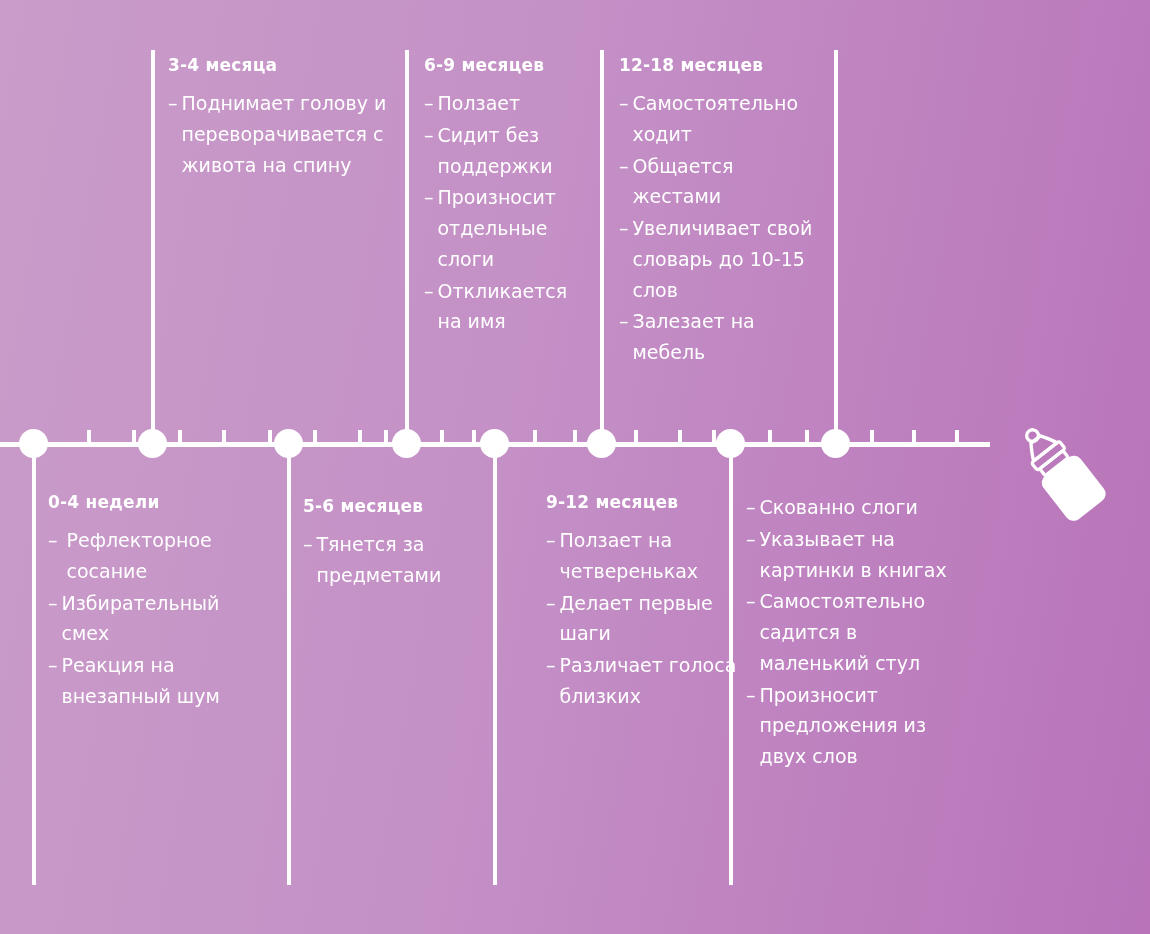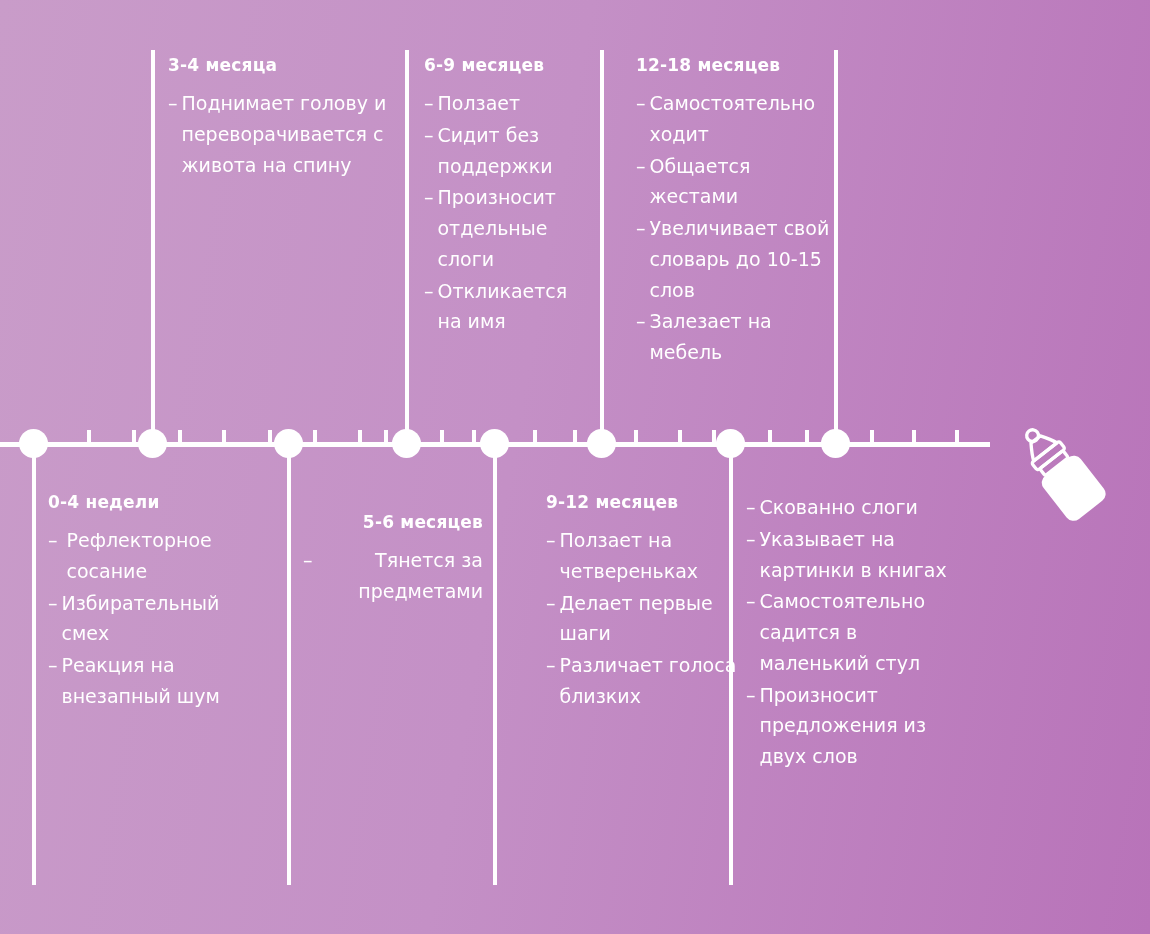--- a/index.html
+++ b/index.html
@@ -142,21 +142,21 @@
     <div class="item">
       <span class="dash">–</span>
       <span class="txt">Произносит отдельные слоги</span>
     </div>
     <div class="item">
       <span class="dash">–</span>
       <span class="txt">Откликается на имя</span>
     </div>
   </div>
 
-  <div class="block" style="left:619px; top:55px; width:205px;margin-left:17px;">
+  <div class="block" style="left:619px; top:55px; width:205px;">
     <h3>12-18 месяцев</h3>
     <div class="item">
       <span class="dash">–</span>
       <span class="txt">Самостоятельно ходит</span>
     </div>
     <div class="item">
       <span class="dash">–</span>
       <span class="txt">Общается жестами</span>
     </div>
     <div class="item">
@@ -178,21 +178,21 @@
     <div class="item">
       <span class="dash">–</span>
       <span class="txt">Избирательный смех</span>
     </div>
     <div class="item">
       <span class="dash">–</span>
       <span class="txt">Реакция на внезапный шум</span>
     </div>
   </div>
 
-  <div class="block" style="left:303px; top:512px; width:180px;text-align:right;">
+  <div class="block" style="left:303px; top:496px; width:180px;">
     <h3>5-6 месяцев</h3>
     <div class="item">
       <span class="dash">–</span>
       <span class="txt">Тянется за предметами</span>
     </div>
   </div>
 
   <div class="block" style="left:546px; top:492px; width:195px;">
     <h3>9-12 месяцев</h3>
     <div class="item">

